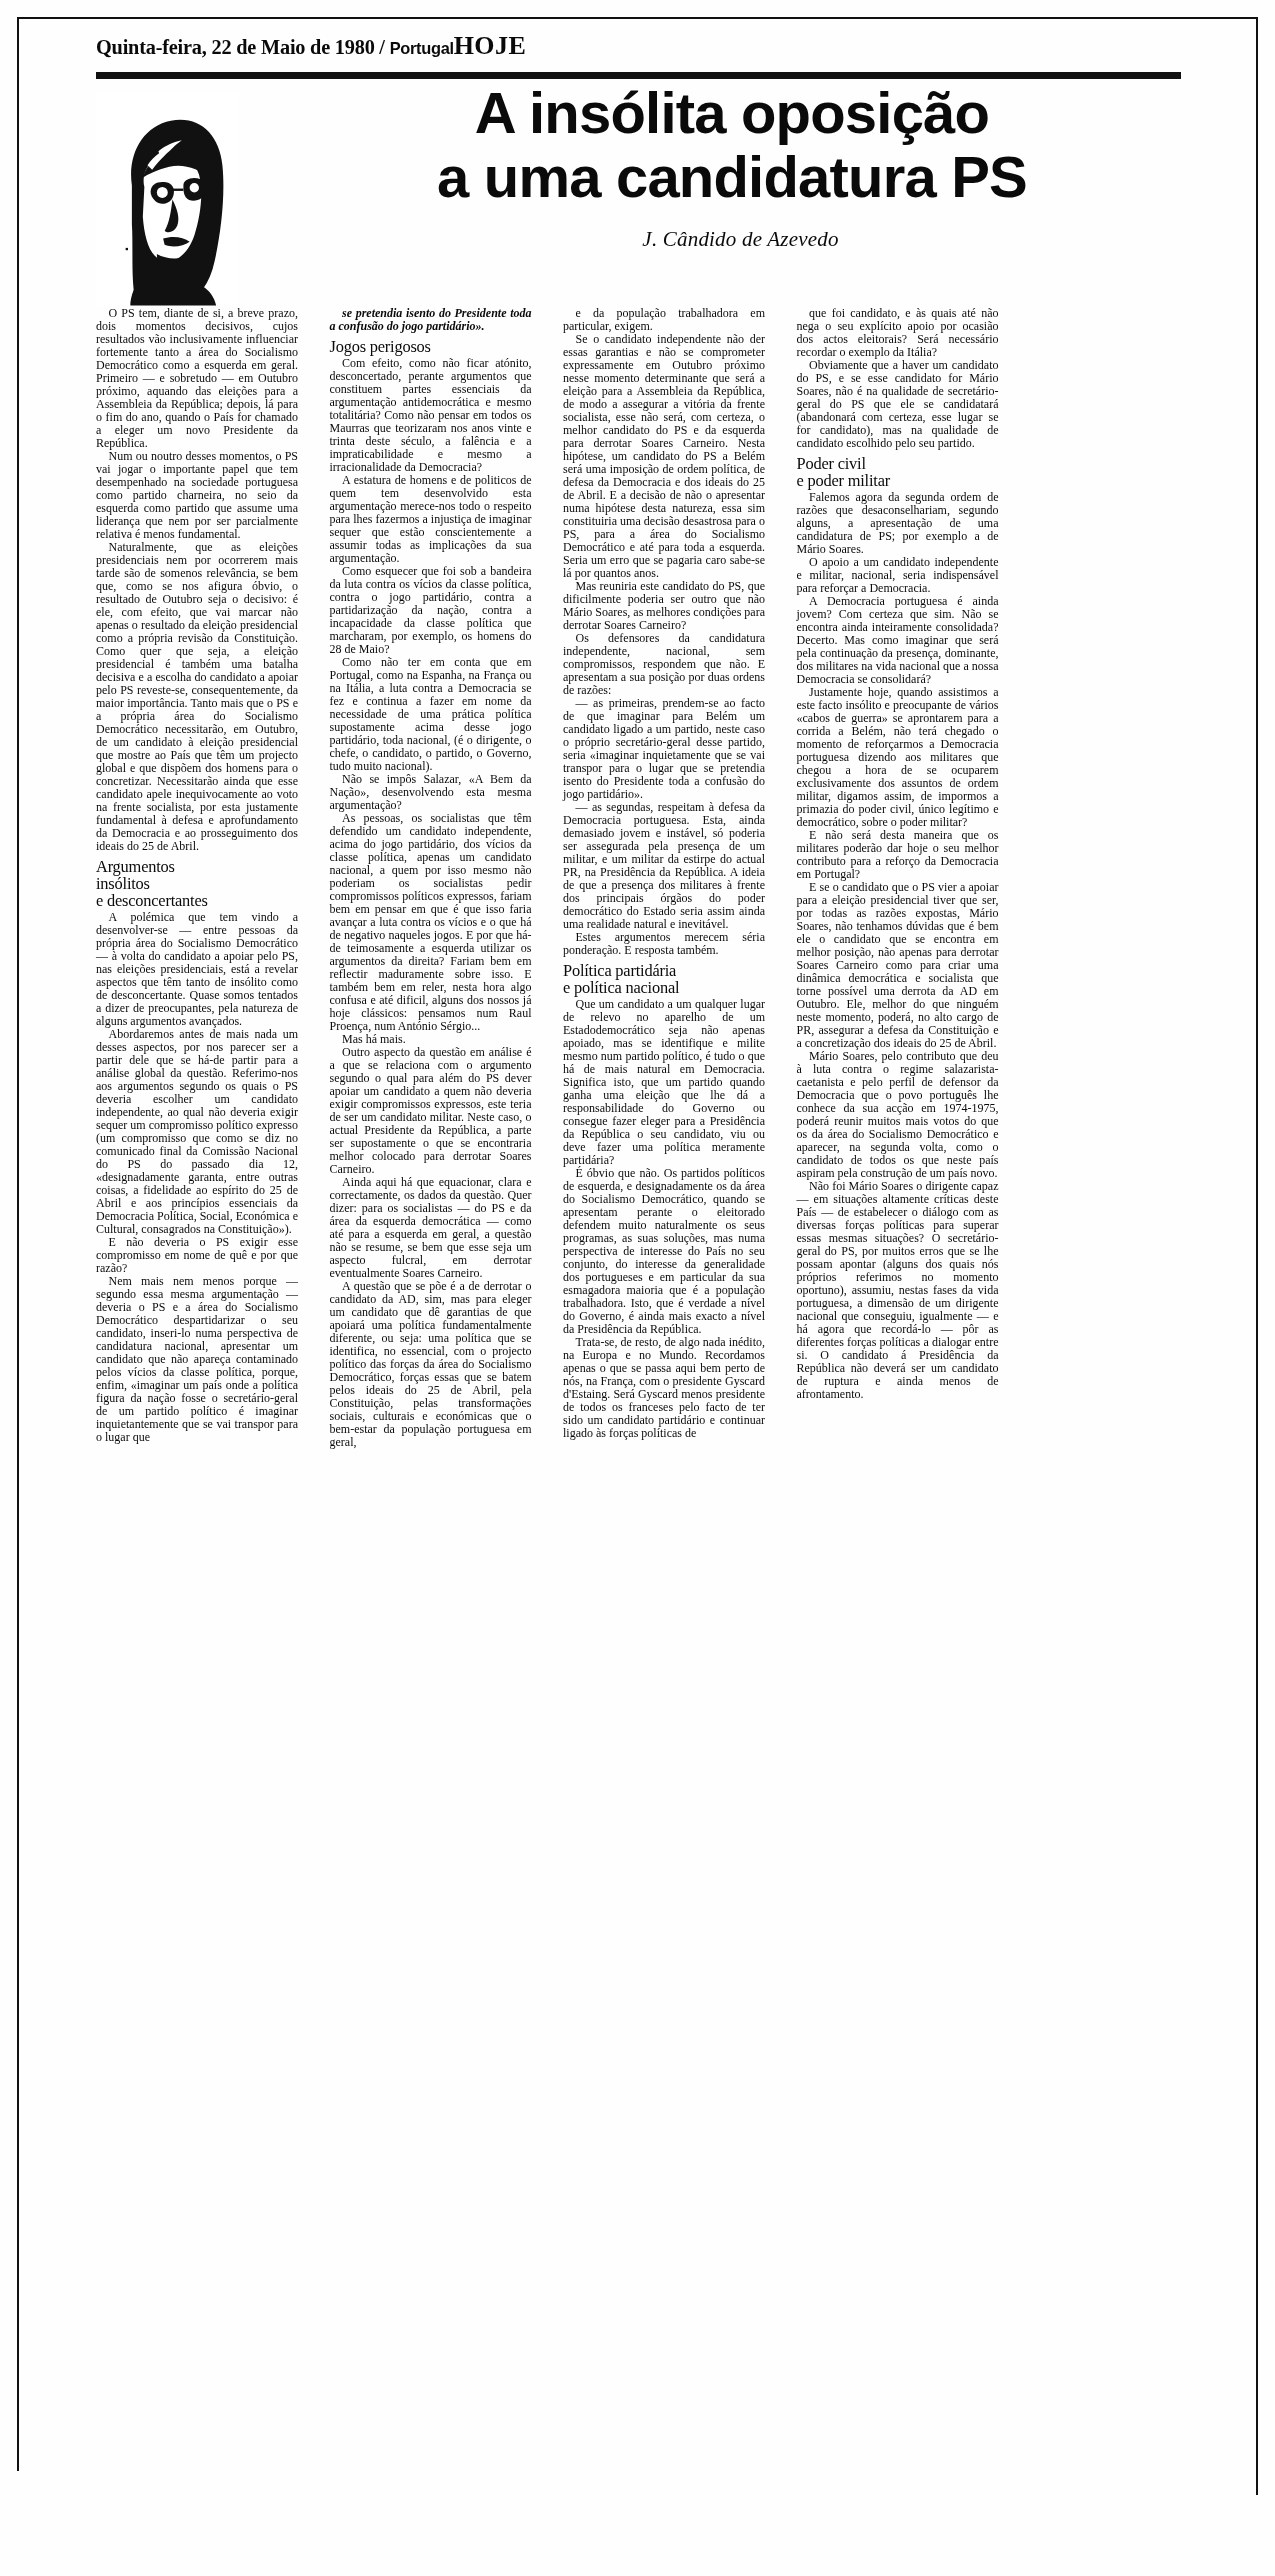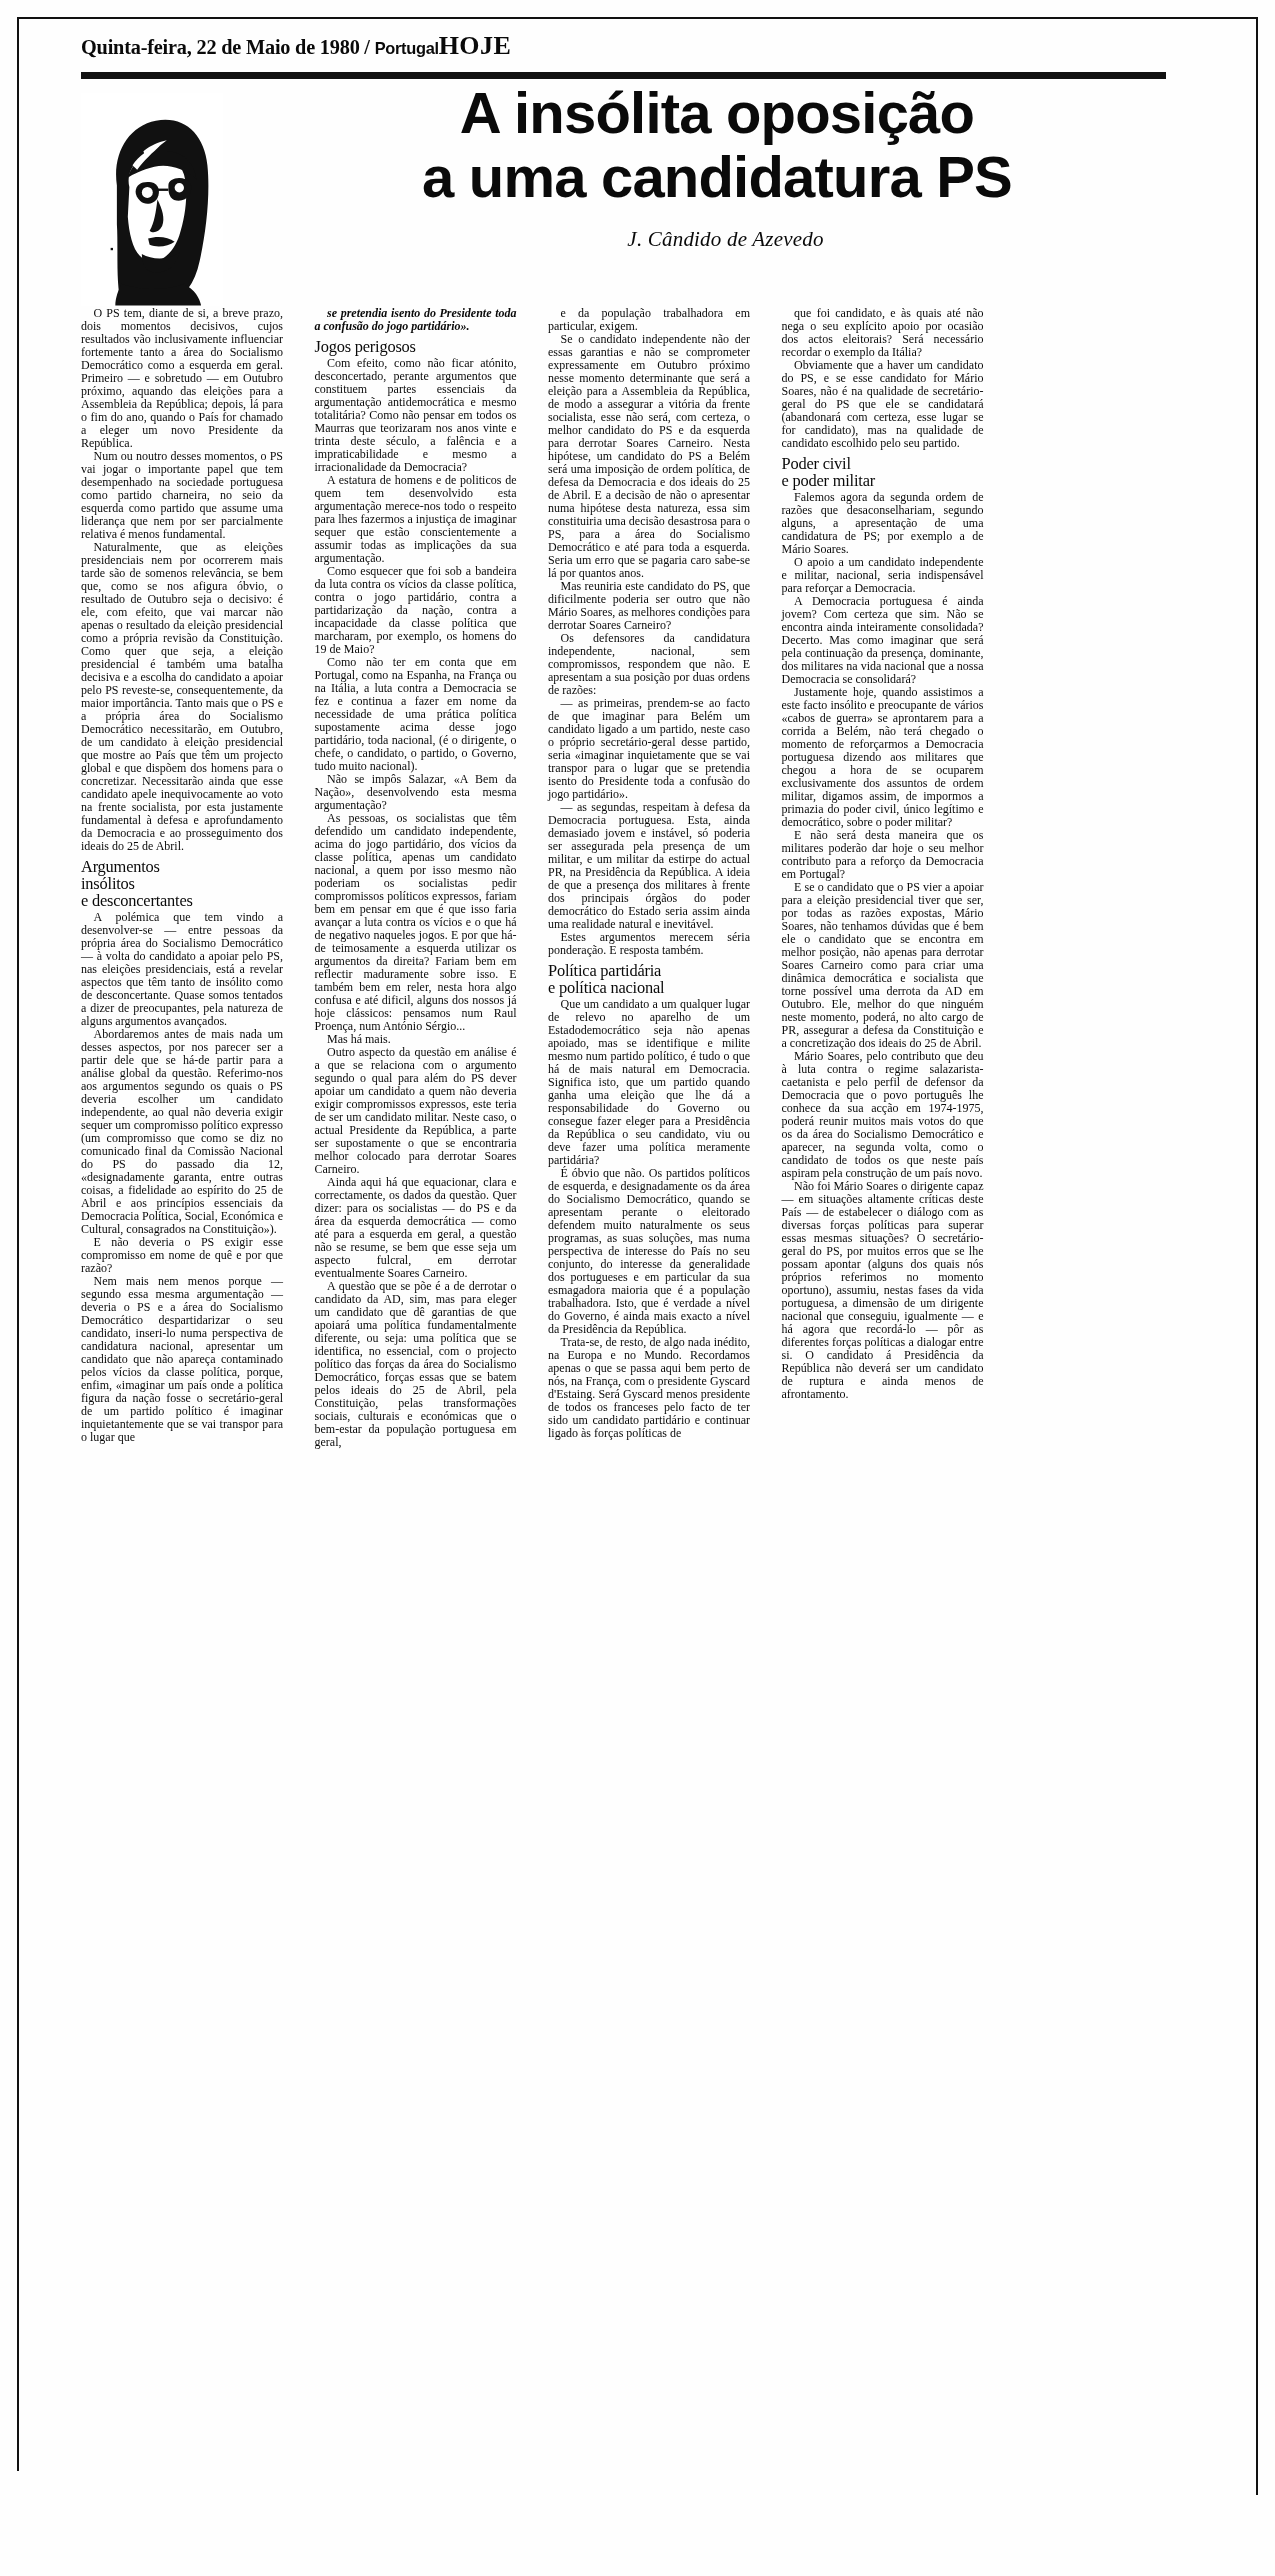--- a/index.html
+++ b/index.html
@@ -15,21 +15,21 @@
     background:#fefefe;
     overflow:hidden;
   }
   
   .frame-left{position:absolute;left:17px;top:17px;width:2.3px;height:2454px;background:#111;}
   .frame-right{position:absolute;right:17px;top:17px;width:2.3px;height:2478px;background:#111;}
   .frame-top{position:absolute;left:17px;top:17px;width:1241px;height:2.3px;background:#111;}
 
   .inner{
     position:absolute;
-    left:33px;top:31px;
+    left:48px;top:31px;
     width:1182px;
   }
 
   
   .masthead{
     position:relative;
     height:36px;
     padding-left:48px;
   }
   .masthead-date{
@@ -211,21 +211,21 @@
           <p class="">E não deveria o PS exigir esse compromisso em nome de quê e por que razão?</p>
           <p class="">Nem mais nem menos porque — segundo essa mesma argumentação — deveria o PS e a área do Socialismo Democrático despartidarizar o seu candidato, inseri-lo numa perspectiva de candidatura nacional, apresentar um candidato que não apareça contaminado pelos vícios da classe política, porque, enfim, «imaginar um país onde a política figura da nação fosse o secretário-geral de um partido político é imaginar inquietantemente que se vai transpor para o lugar que</p>
         </div>
         <div class="col">
           <p class="ital">se pretendia isento do Presidente toda a confusão do jogo partidário».</p>
           <div class="subhead">
             <span>Jogos perigosos</span>
           </div>
           <p class="">Com efeito, como não ficar atónito, desconcertado, perante argumentos que constituem partes essenciais da argumentação antidemocrática e mesmo totalitária? Como não pensar em todos os Maurras que teorizaram nos anos vinte e trinta deste século, a falência e a impraticabilidade e mesmo a irracionalidade da Democracia?</p>
           <p class="">A estatura de homens e de politicos de quem tem desenvolvido esta argumentação merece-nos todo o respeito para lhes fazermos a injustiça de imaginar sequer que estão conscientemente a assumir todas as implicações da sua argumentação.</p>
-          <p class="">Como esquecer que foi sob a bandeira da luta contra os vícios da classe política, contra o jogo partidário, contra a partidarização da nação, contra a incapacidade da classe política que marcharam, por exemplo, os homens do 19 de Maio?</p>
+          <p class="">Como esquecer que foi sob a bandeira da luta contra os vícios da classe política, contra o jogo partidário, contra a partidarização da nação, contra a incapacidade da classe política que marcharam, por exemplo, os homens do 28 de Maio?</p>
           <p class="">Como não ter em conta que em Portugal, como na Espanha, na França ou na Itália, a luta contra a Democracia se fez e continua a fazer em nome da necessidade de uma prática política supostamente acima desse jogo partidário, toda nacional, (é o dirigente, o chefe, o candidato, o partido, o Governo, tudo muito nacional).</p>
           <p class="">Não se impôs Salazar, «A Bem da Nação», desenvolvendo esta mesma argumentação?</p>
           <p class="">As pessoas, os socialistas que têm defendido um candidato independente, acima do jogo partidário, dos vícios da classe política, apenas um candidato nacional, a quem por isso mesmo não poderiam os socialistas pedir compromissos políticos expressos, fariam bem em pensar em que é que isso faria avançar a luta contra os vícios e o que há de negativo naqueles jogos. E por que há-de teimosamente a esquerda utilizar os argumentos da direita? Fariam bem em reflectir maduramente sobre isso. E também bem em reler, nesta hora algo confusa e até dificil, alguns dos nossos já hoje clássicos: pensamos num Raul Proença, num António Sérgio...</p>
           <p class="">Mas há mais.</p>
           <p class="">Outro aspecto da questão em análise é a que se relaciona com o argumento segundo o qual para além do PS dever apoiar um candidato a quem não deveria exigir compromissos expressos, este teria de ser um candidato militar. Neste caso, o actual Presidente da República, a parte ser supostamente o que se encontraria melhor colocado para derrotar Soares Carneiro.</p>
           <p class="">Ainda aqui há que equacionar, clara e correctamente, os dados da questão. Quer dizer: para os socialistas — do PS e da área da esquerda democrática — como até para a esquerda em geral, a questão não se resume, se bem que esse seja um aspecto fulcral, em derrotar eventualmente Soares Carneiro.</p>
           <p class="">A questão que se põe é a de derrotar o candidato da AD, sim, mas para eleger um candidato que dê garantias de que apoiará uma política fundamentalmente diferente, ou seja: uma política que se identifica, no essencial, com o projecto político das forças da área do Socialismo Democrático, forças essas que se batem pelos ideais do 25 de Abril, pela Constituição, pelas transformações sociais, culturais e económicas que o bem-estar da população portuguesa em geral,</p>
         </div>
         <div class="col">
           <p class="">e da população trabalhadora em particular, exigem.</p>

